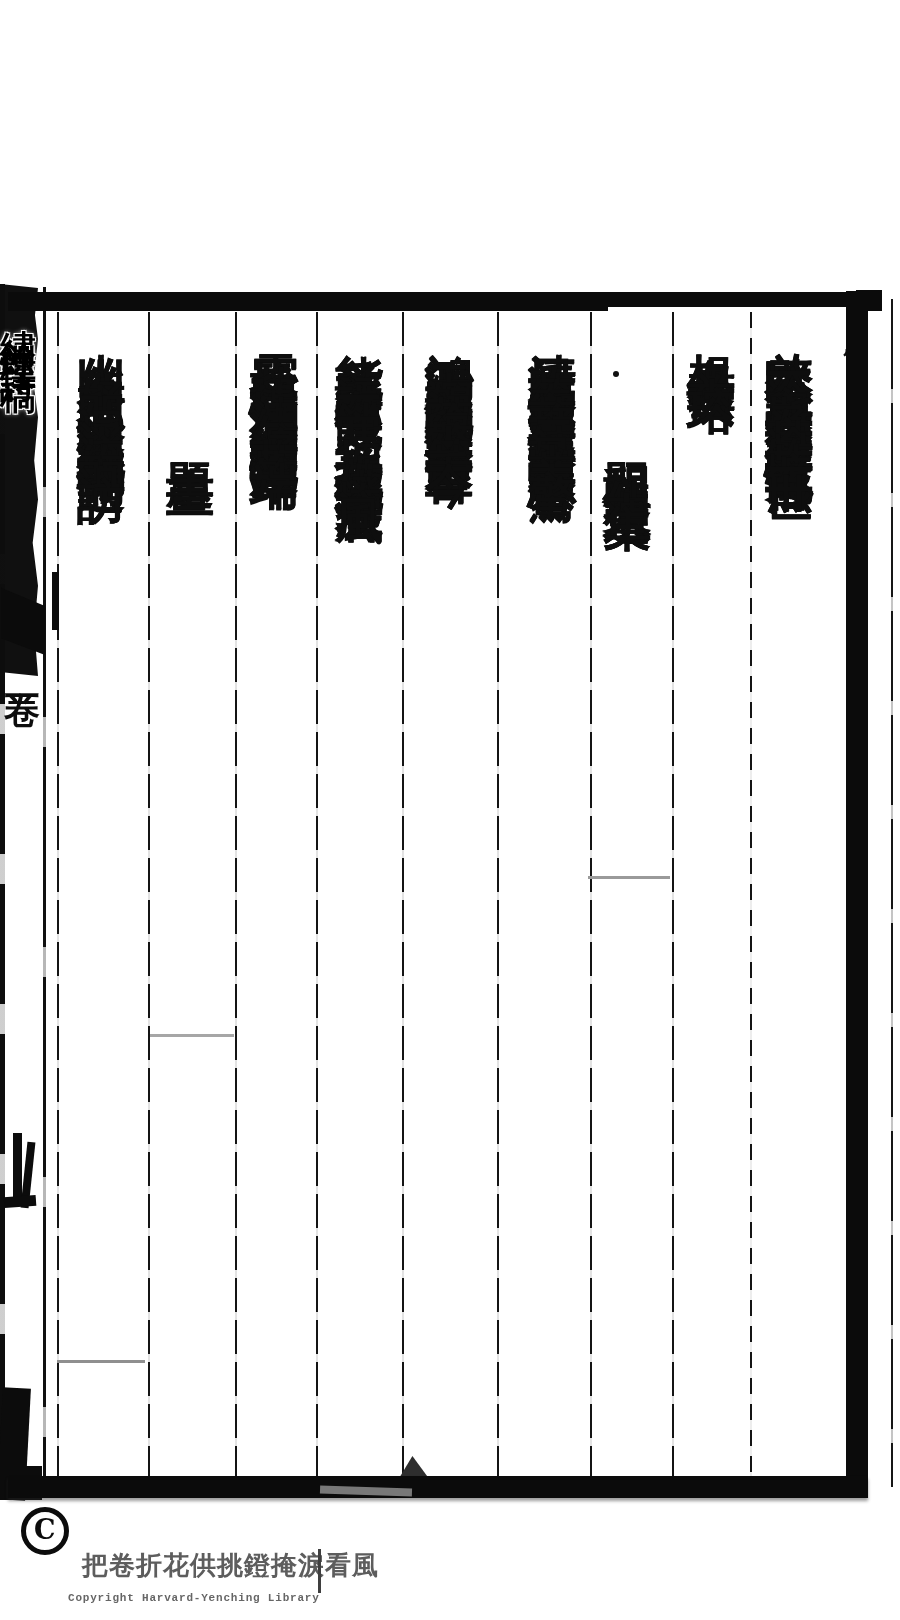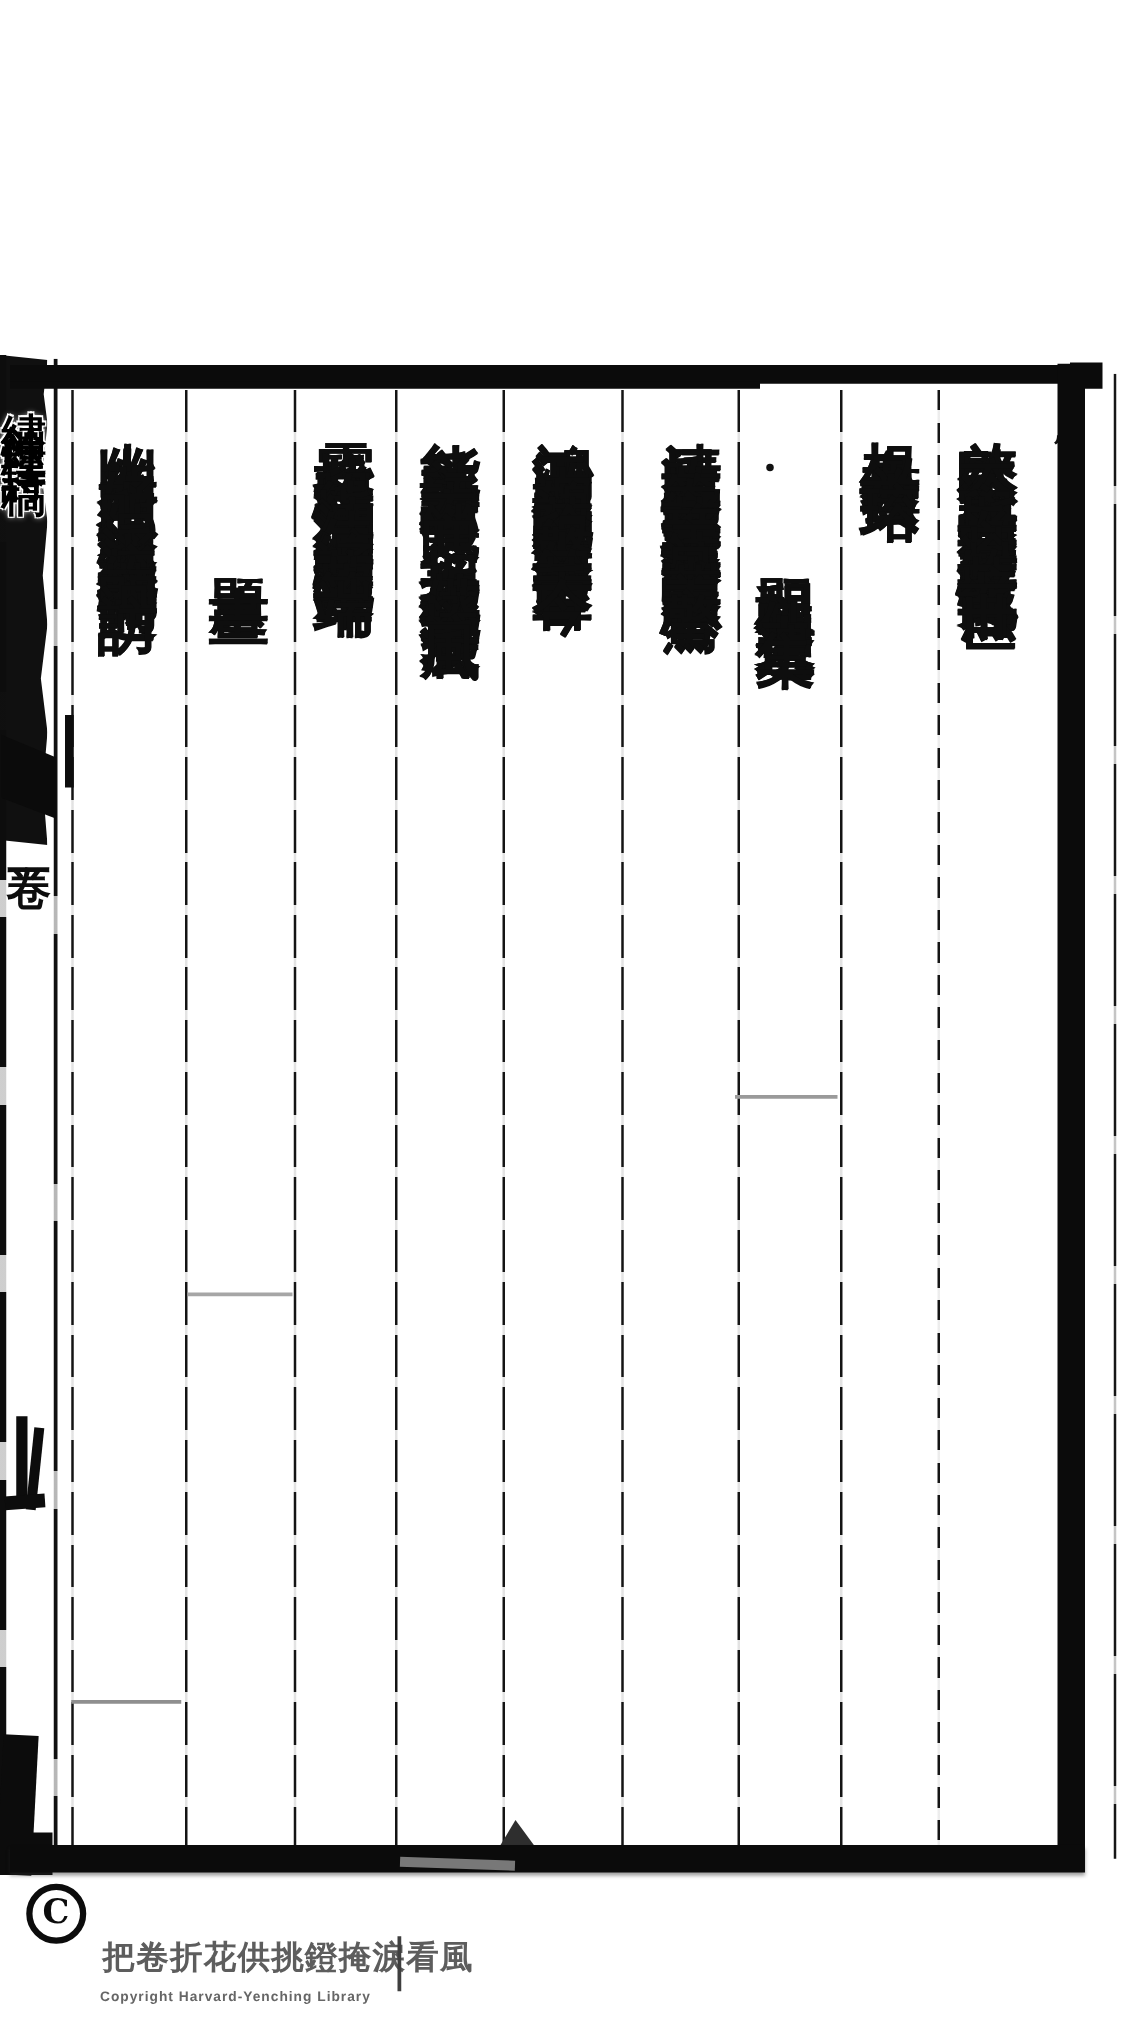--- a/index.html
+++ b/index.html
@@ -65,22 +65,22 @@
   .speck2{left:842px;top:344px;font-size:26px;font-weight:700;color:#111;z-index:2;}
   .speck3{left:850px;top:1405px;width:7px;height:13px;background:#111;border-radius:60% 40% 50% 50%;transform:rotate(20deg);}
 
   
   .stamp-icon{position:absolute;left:21px;top:1507px;width:38px;height:38px;border:5px solid #0c0c0c;
       border-radius:50%;z-index:8;}
   .stamp-icon span{position:absolute;left:8px;top:2px;font-size:27px;font-weight:700;color:#0c0c0c;
       font-family:"DejaVu Serif",serif;}
   .stamp-cn{position:absolute;left:82px;top:1548px;font-size:26px;letter-spacing:1px;color:#5d5d5d;
       font-weight:600;z-index:8;font-family:"DejaVu Serif",serif;}
-  .stamp-en{position:absolute;left:80px;top:1592px;font-size:11px;letter-spacing:0.8px;color:#666;
-      font-weight:700;z-index:8;font-family:Liberation Sans, sans-serif;}
+  .stamp-en{position:absolute;left:68px;top:1592px;font-size:11px;letter-spacing:0.8px;color:#666;
+      font-weight:700;z-index:8;font-family:Liberation Mono, monospace;}
   .stamp-tick{position:absolute;left:318px;top:1549px;width:3px;height:44px;background:#3f3f3f;z-index:8;}
 </style>
 </head>
 <body>
 
 <div class="canvas">
 
   <div class="band top-band"></div>
   <div class="band top-band2"></div>
   <div class="band corner-nub"></div>

